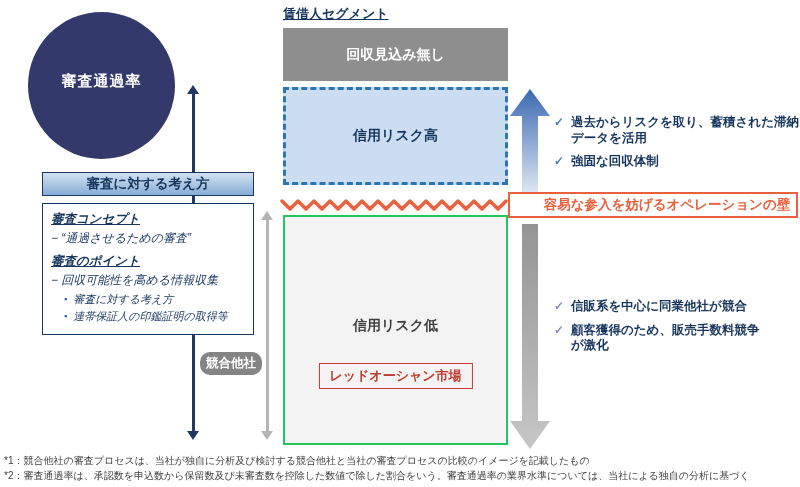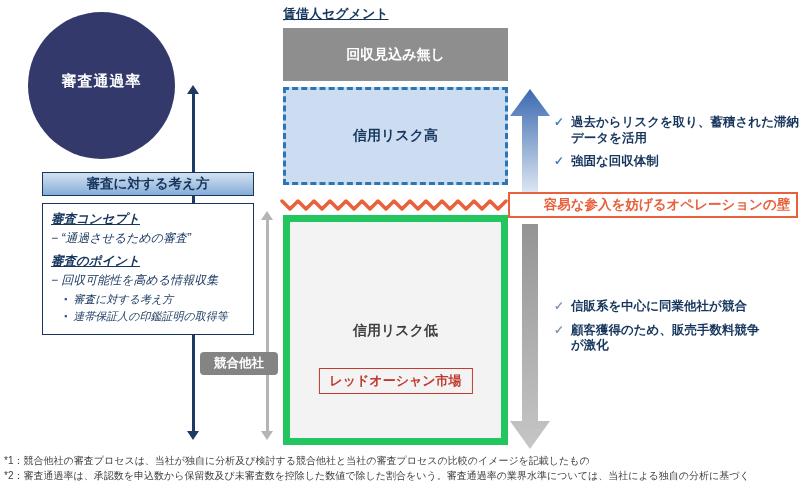--- a/index.html
+++ b/index.html
@@ -35,22 +35,22 @@
     position:absolute; left:42px; top:203px; width:212px; height:132px;
     background:#fff; border:1.5px solid #17365d; color:#17365d;
     padding:7px 8px 4px 8px; z-index:2;font-style:italic;
   }
   .box-title { font-size:12.5px; font-weight:bold; text-decoration:underline; margin-bottom:2px; }
   .box-item  { font-size:12px; margin-bottom:6px; }
   .sub-item  { display:flex; gap:6px; font-size:11px; margin:0 0 4px 13px; line-height:1.2; }
   .sub-bullet { color:#2e5496; font-size:9px; line-height:13px; }
 
   .competitors-label {
-    position:absolute; left:200px; top:352px; width:78px; height:23px;
-    background:#848484; border-radius:4px; color:#fff; font-size:12.5px; font-weight:bold;
+    position:absolute; left:200px; top:352px; width:62px; height:23px;
+    background:#848484; border-radius:10px; color:#fff; font-size:12.5px; font-weight:bold;
     display:flex; align-items:center; justify-content:center; z-index:2;
   }
 
   
   .segment-title {
     position:absolute; left:283px; top:5px; width:225px; 
     color:#17365d; font-size:13px; font-weight:bold; text-decoration:underline;
   }
   .no-recovery-box {
     position:absolute; left:283px; top:28px; width:225px; height:53px;
@@ -59,21 +59,21 @@
   }
   .high-risk-box {
     position:absolute; left:283px; top:87px; width:225px; height:98px;
     background:#ccddf1; border:3px dashed #2e75b6;
     color:#17365d; font-size:14px; font-weight:bold;
     display:flex; align-items:center; justify-content:center;
   }
   .zigzag-wrap { position:absolute; left:280px; top:197px; width:230px; height:16px; }
   .low-risk-box {
     position:absolute; left:283px; top:215px; width:225px; height:230px;
-    background:#f3f3f3; border:7px solid #22c55e;
+    background:#f3f3f3; border:2px solid #22c55e;
   }
   .low-risk-label {
     position:absolute; left:0; top:100px; width:100%; text-align:center;
     color:#3f3f3f; font-size:14px; font-weight:bold;
   }
   .red-ocean-box {
     position:absolute; left:50%; top:146px; transform:translateX(-50%);
     border:1.5px solid #c03a2e; color:#c03a2e; font-size:13px; font-weight:bold;
     padding:3px 10px; white-space:nowrap;
   }

